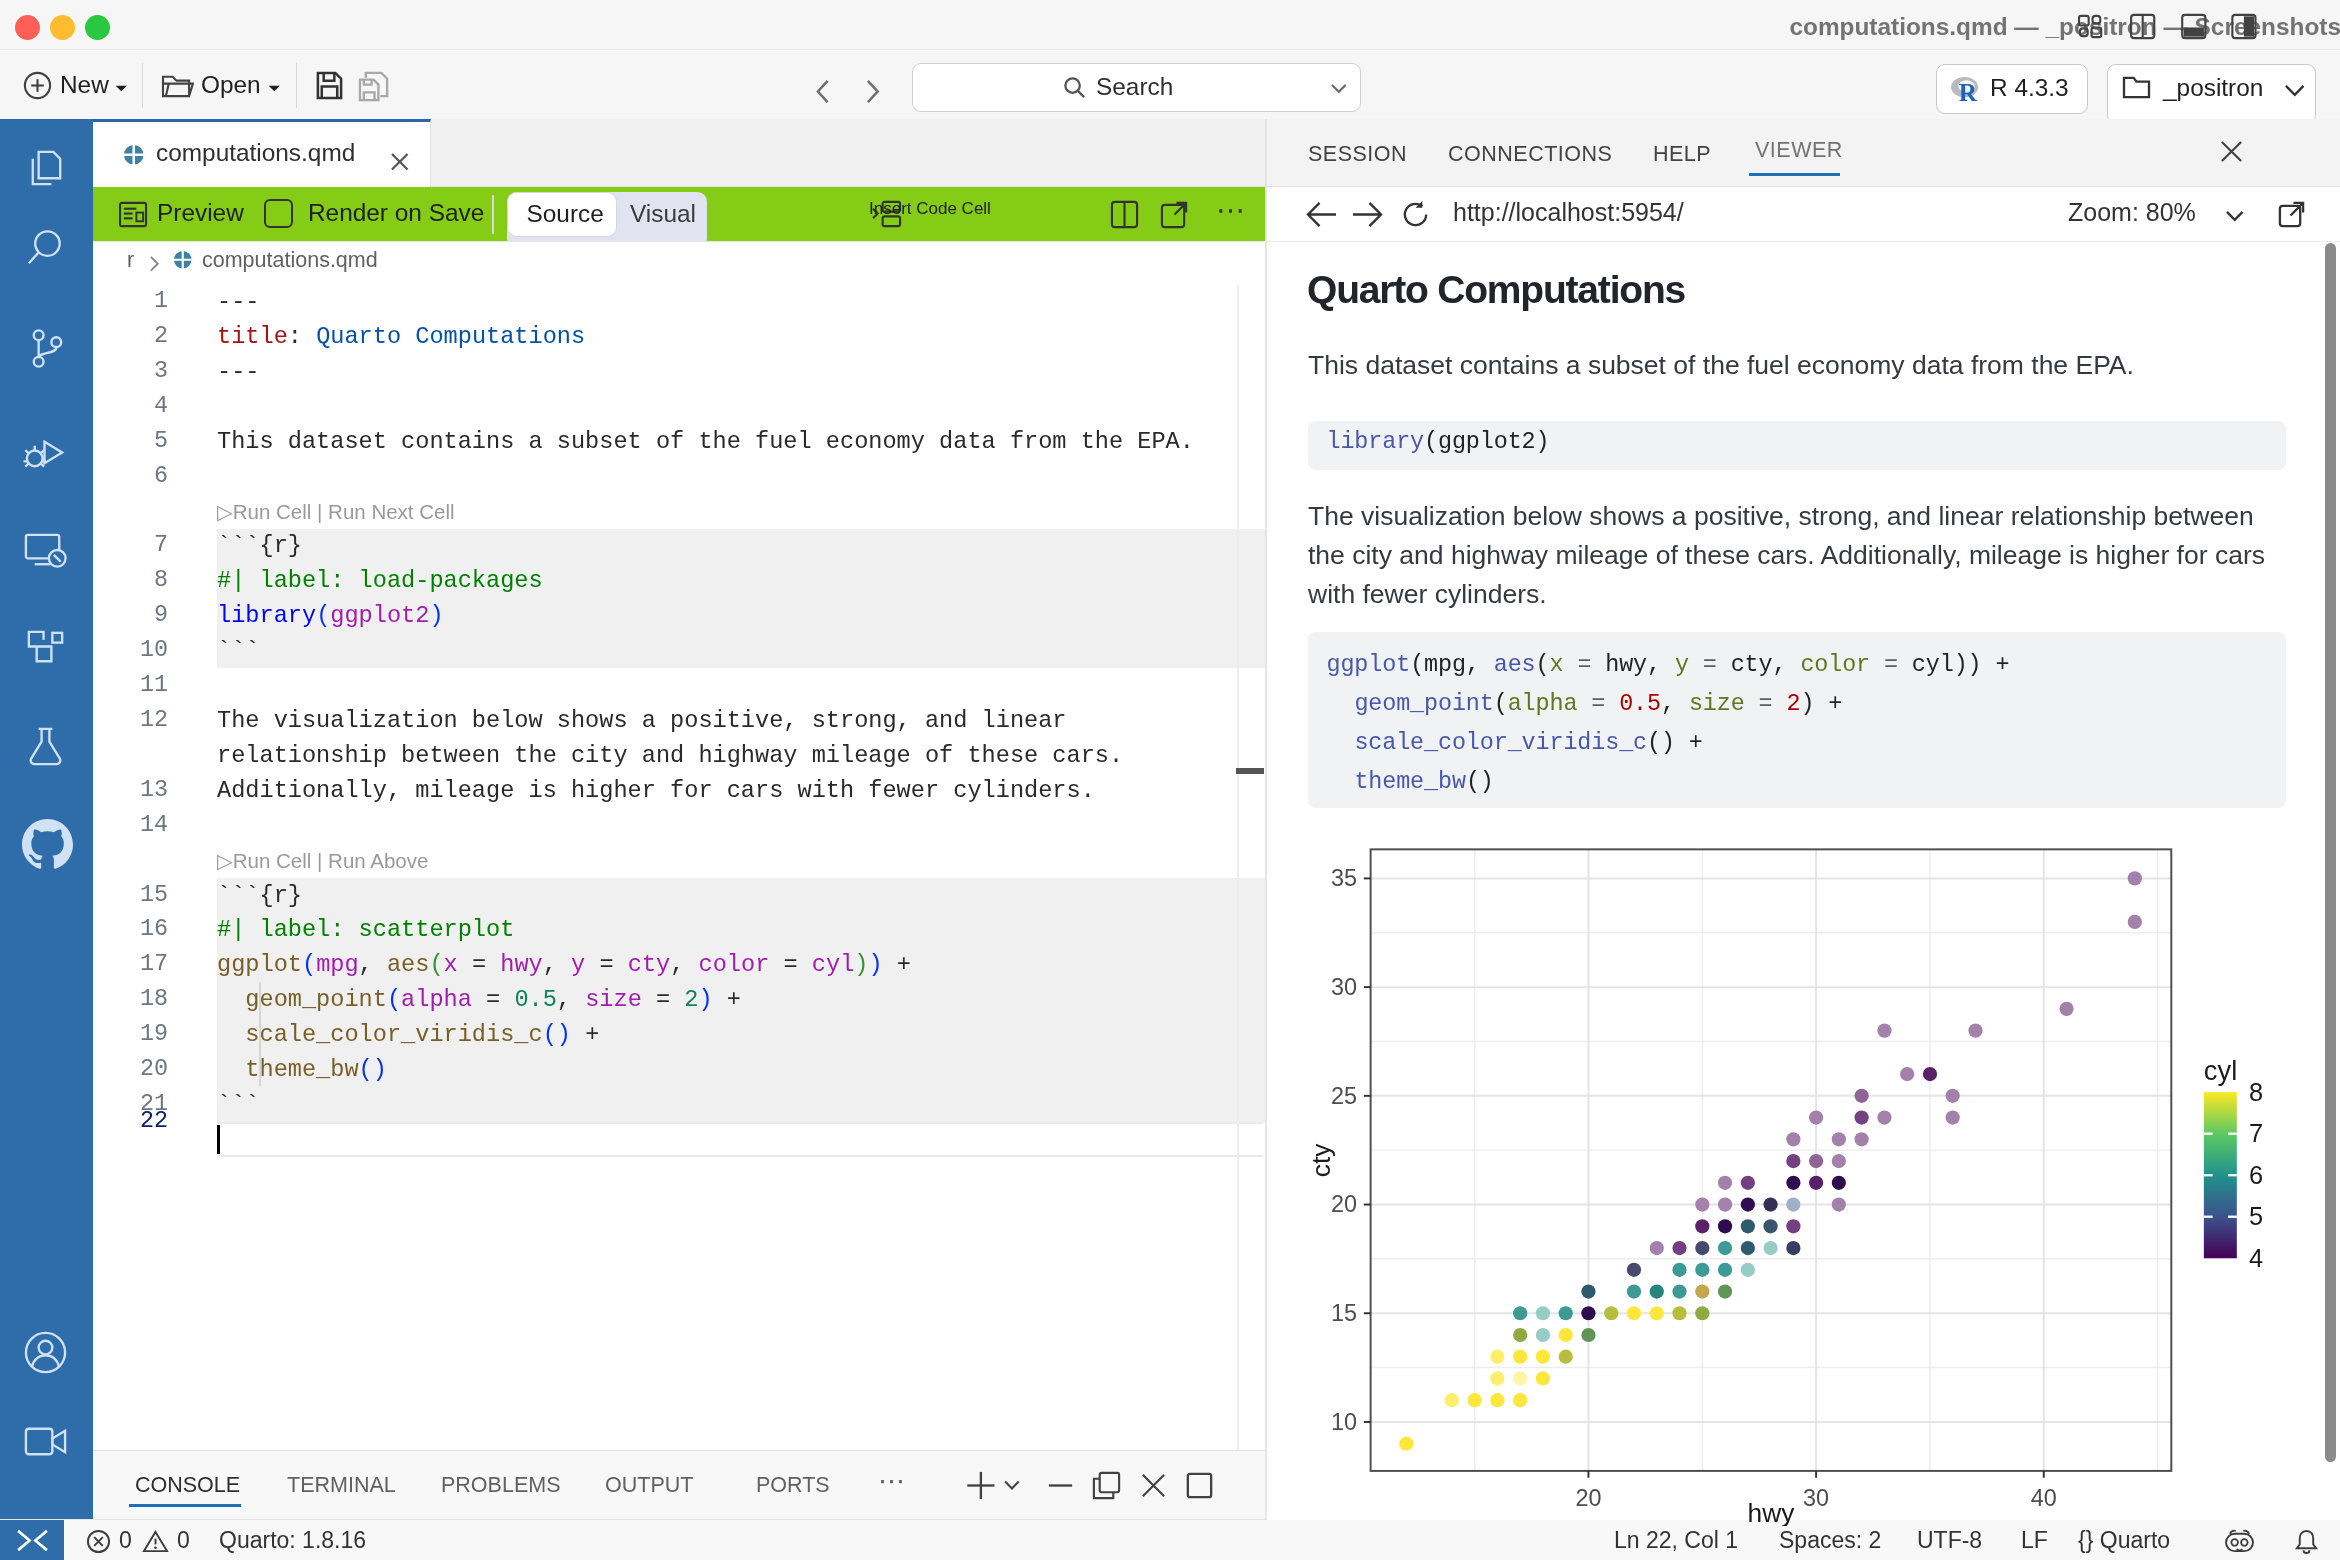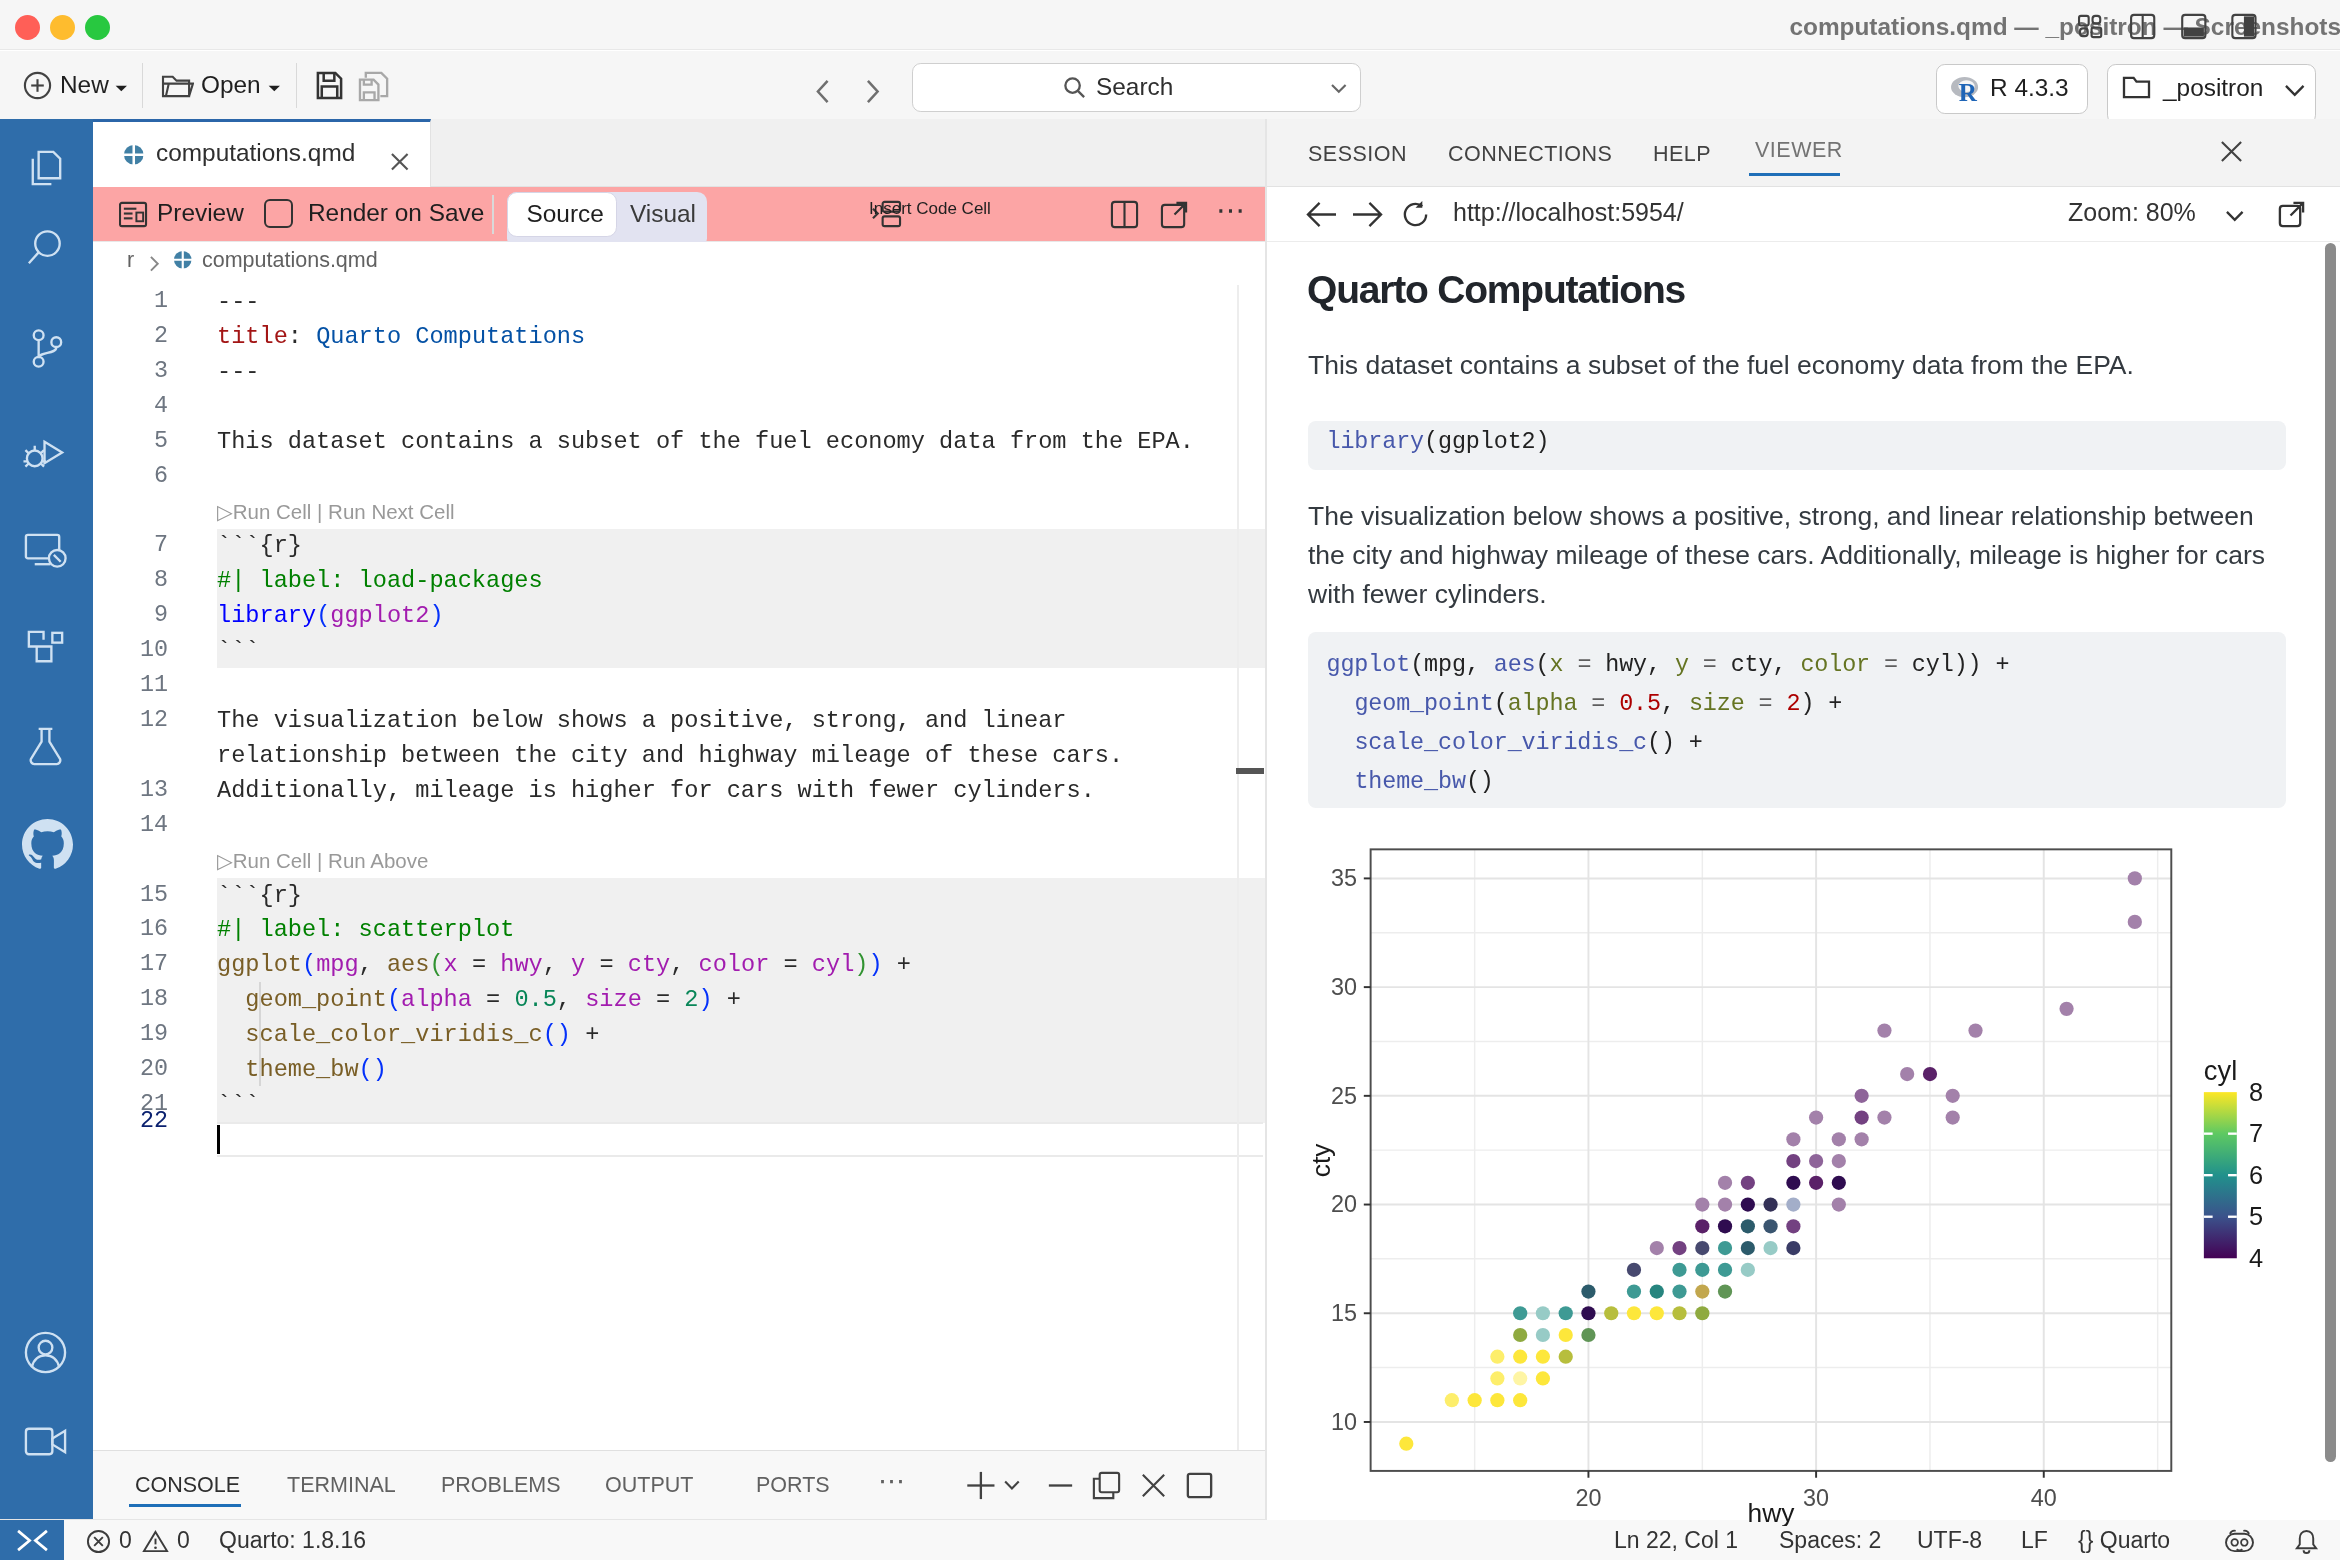--- a/index.html
+++ b/index.html
@@ -2,21 +2,21 @@
 <html><head><meta charset="utf-8"><style>
 * { margin:0; padding:0; box-sizing:border-box; }
 html,body { width:2341px; height:1560px; overflow:hidden; font-family:"Liberation Sans",sans-serif; }
 .abs { position:absolute; }
 #titlebar { position:absolute; left:0; top:0; width:2341px; height:50px; background:#f6f6f6; border-bottom:1px solid #e8e8e8; }
 .tl { position:absolute; top:14.6px; width:25px; height:25px; border-radius:50%; }
 #titletext { position:absolute; top:12.7px; width:2341px; text-align:right; font-size:24.4px; font-weight:700; color:#737373; }
 #toolbar { position:absolute; left:0; top:51px; width:2341px; height:68px; background:#f6f6f6; }
 #tabsrow { position:absolute; left:93px; top:119px; width:1172px; height:68px; background:#f0f0f0; border-bottom:1px solid #e2e2e2; }
 #activetab { position:absolute; left:0px; top:0px; width:338px; height:69px; background:#ffffff; border-top:3.9px solid #2b66a9; border-right:1px solid #e2e2e2; }
-#edtoolbar { position:absolute; left:93px; top:187px; width:1172px; height:55px; background:#fca5a5; border-bottom:1px solid #e8e8e8; }
+#edtoolbar { position:absolute; left:93px; top:187px; width:1172px; height:55px; background:#84cc16; border-bottom:1px solid #e8e8e8; }
 #breadcrumb { position:absolute; left:93px; top:242px; width:1172px; height:43px; background:#fff; color:#616161; font-size:21.5px; }
 #editor { position:absolute; left:93px; top:285px; width:1172px; height:1165px; background:#fff; overflow:hidden; }
 #editor .cellbg { position:absolute; left:124px; right:0px; background:#f0f0f0; }
 #editor .gut { position:absolute; left:0; width:75px; text-align:right; font:23.4px "Liberation Mono",monospace; color:#6e7681; line-height:35px; height:35px; }
 #editor .gut.cur { color:#0b216f; }
 #editor .crow { position:absolute; left:124px; font:23.6px "Liberation Mono",monospace; color:#001080; line-height:35px; height:35px; white-space:pre; }
 #editor .lens { position:absolute; left:124px; font-size:20.5px; color:#999999; line-height:35px; height:35px; }
 .k0 { color:#2a2a2a; } .yk { color:#a31515; } .yv { color:#0451a5; }
 .cm { color:#008000; } .kw { color:#0000ff; } .vr { color:#a21caf; }
 .fn { color:#795e26; } .nm { color:#098658; } .b1 { color:#0431fa; } .b2 { color:#319331; }

